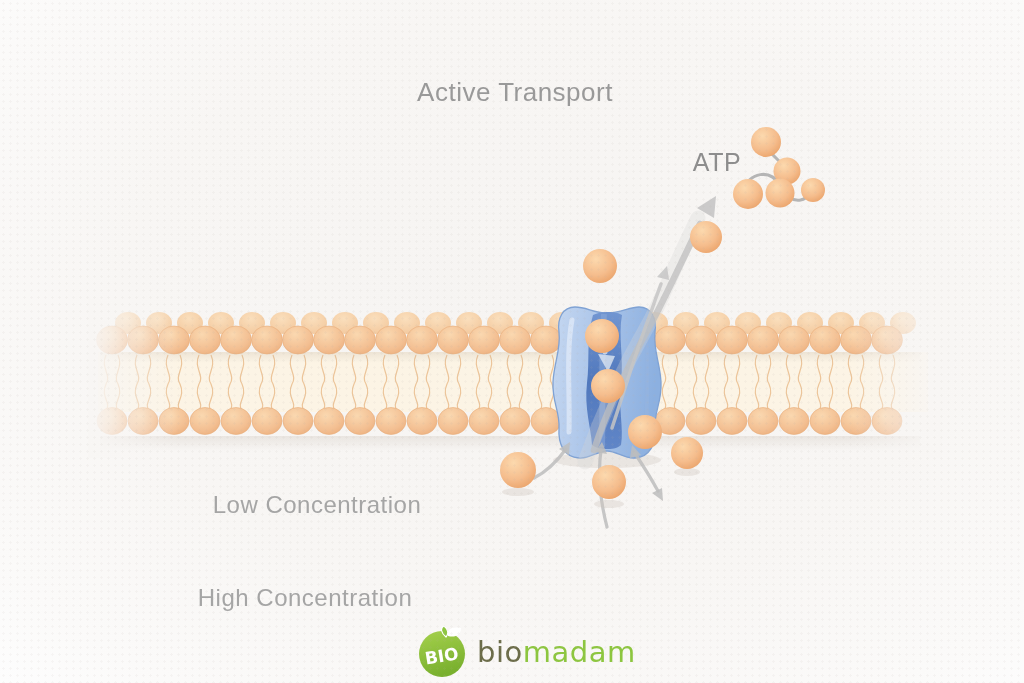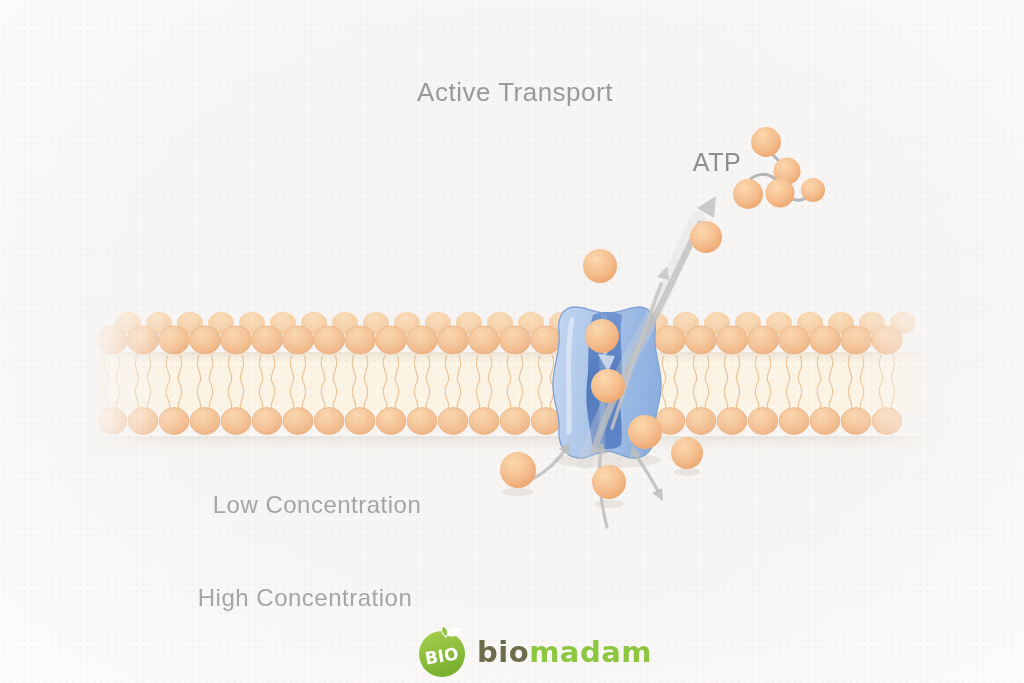--- a/index.html
+++ b/index.html
@@ -14,21 +14,21 @@
     background-image:radial-gradient(rgba(180,172,165,0.16) 1px, transparent 1.2px);
     background-size:7px 7px;opacity:.55;
   }
   .lbl{position:absolute;color:var(--label-text,#a5a5a5);white-space:nowrap;letter-spacing:.5px;}
   .title{left:515px;top:77px;transform:translateX(-50%);font-size:26px;color:#999999;}
   .atp{left:717px;top:148px;transform:translateX(-50%);font-size:25px;color:#8d8d8d;}
   .low{left:317px;top:491px;transform:translateX(-50%);font-size:24px;}
   .high{left:305px;top:584px;transform:translateX(-50%);font-size:24px;}
   svg.scene{position:absolute;left:0;top:0;}
   .logo{position:absolute;left:418px;top:626px;display:flex;align-items:center;gap:11px;}
-  .logo .brand{font-family:"DejaVu Sans","Liberation Sans",sans-serif;font-weight:bold;font-size:29px;letter-spacing:.5px;line-height:48px;}
+  .logo .brand{font-family:"DejaVu Sans","Liberation Sans",sans-serif;font-weight:normal;font-size:29px;letter-spacing:.5px;line-height:48px;}
   .logo .brand .pre{color:var(--logo-olive,#6b6c49);}
   .logo .brand .suf{color:var(--logo-green,#8dc63f);}
 </style>
 </head>
 <body>
 
 <div class="canvas">
 
   <div class="lbl title">Active Transport</div>
   <div class="lbl atp">ATP</div>

